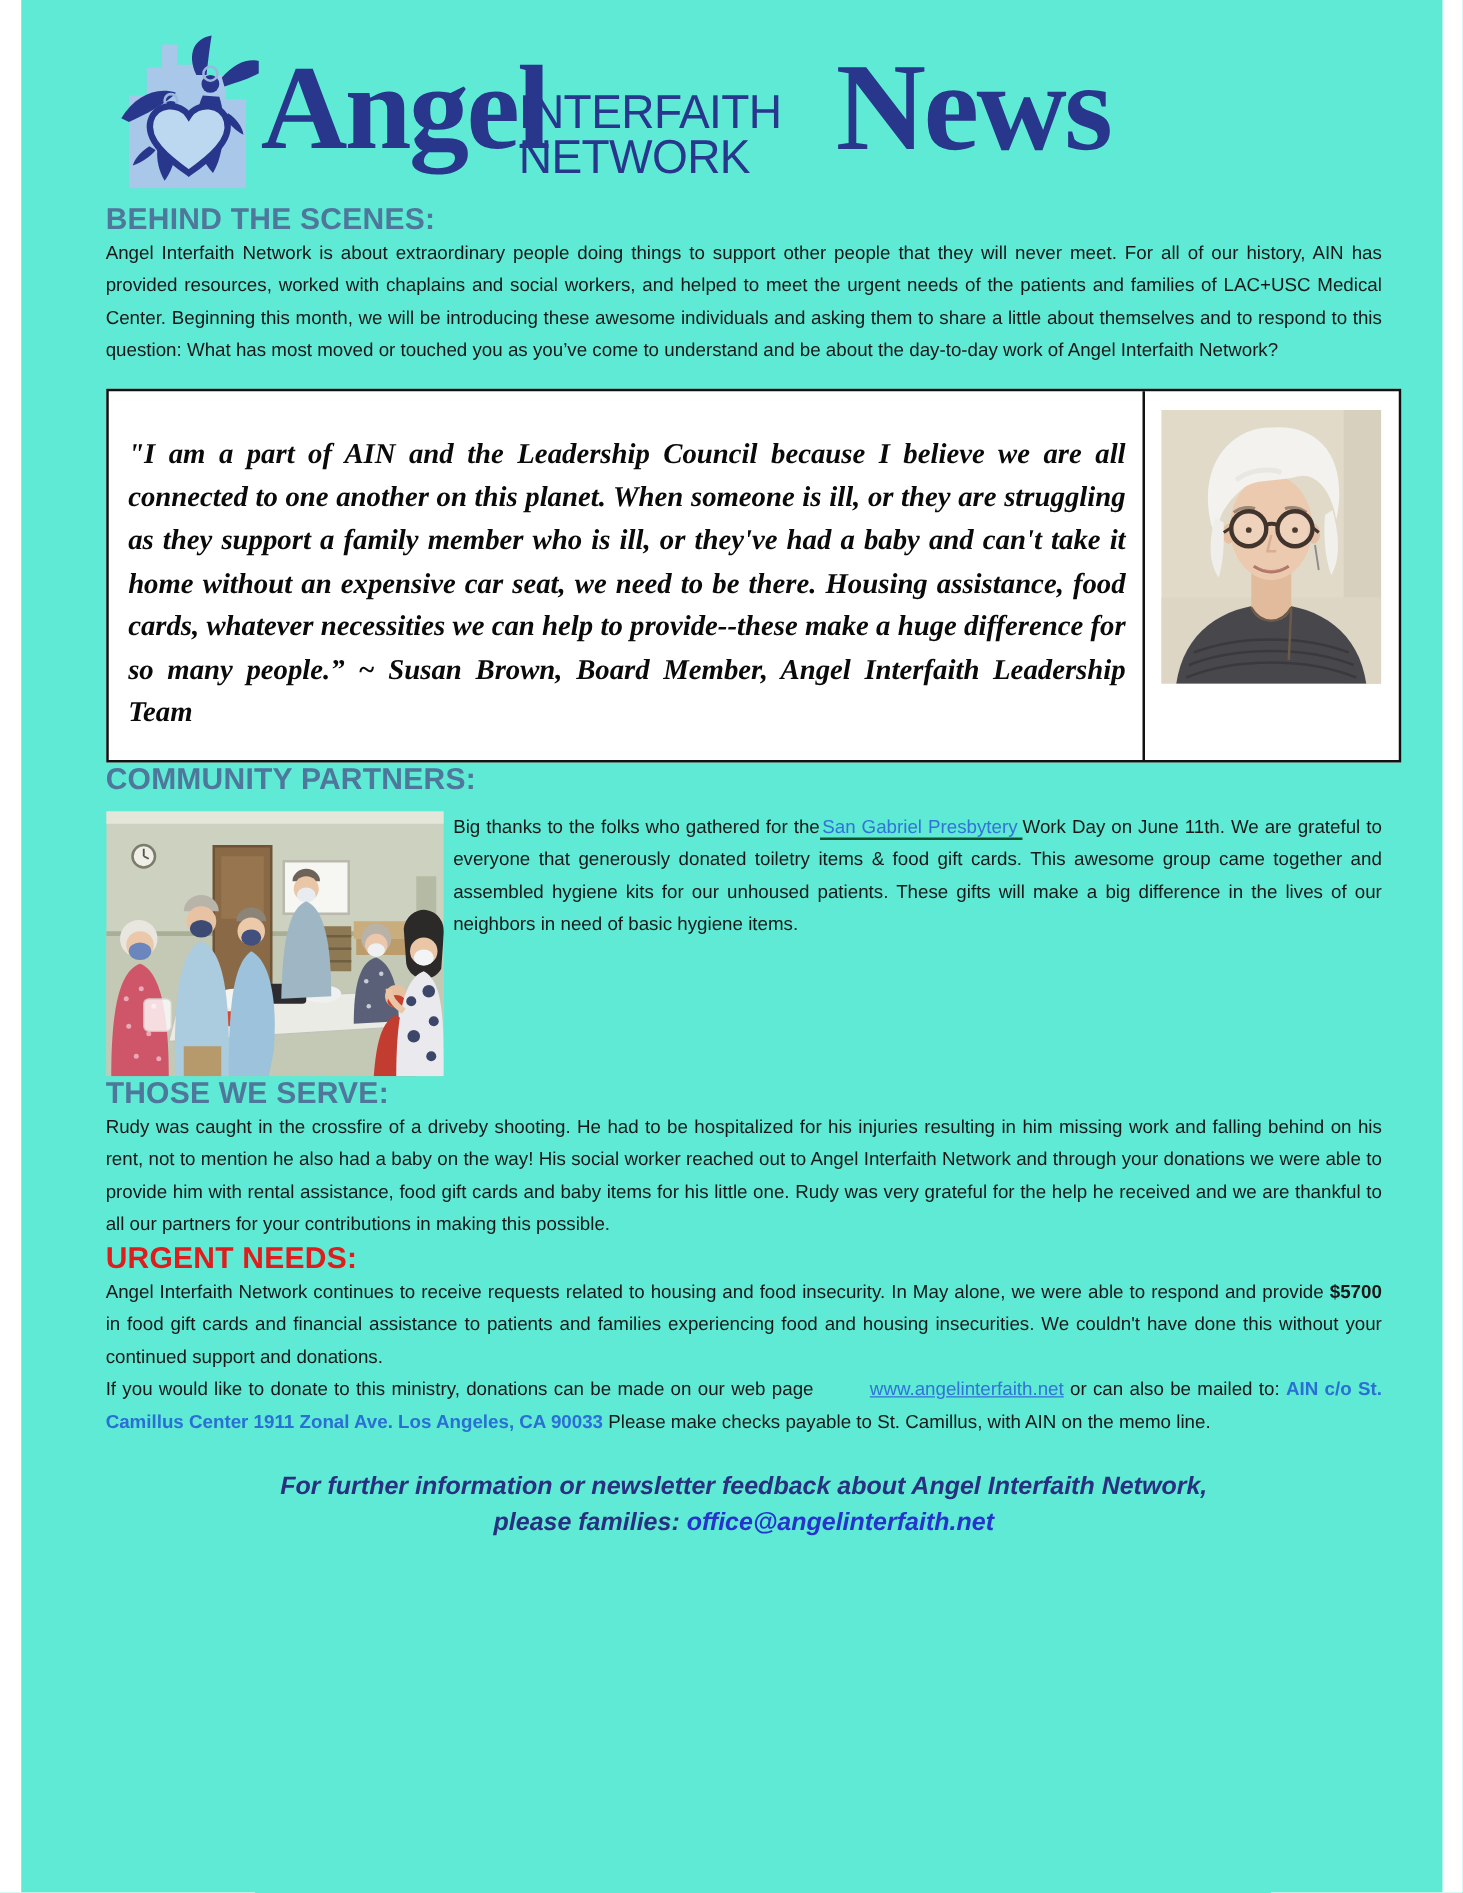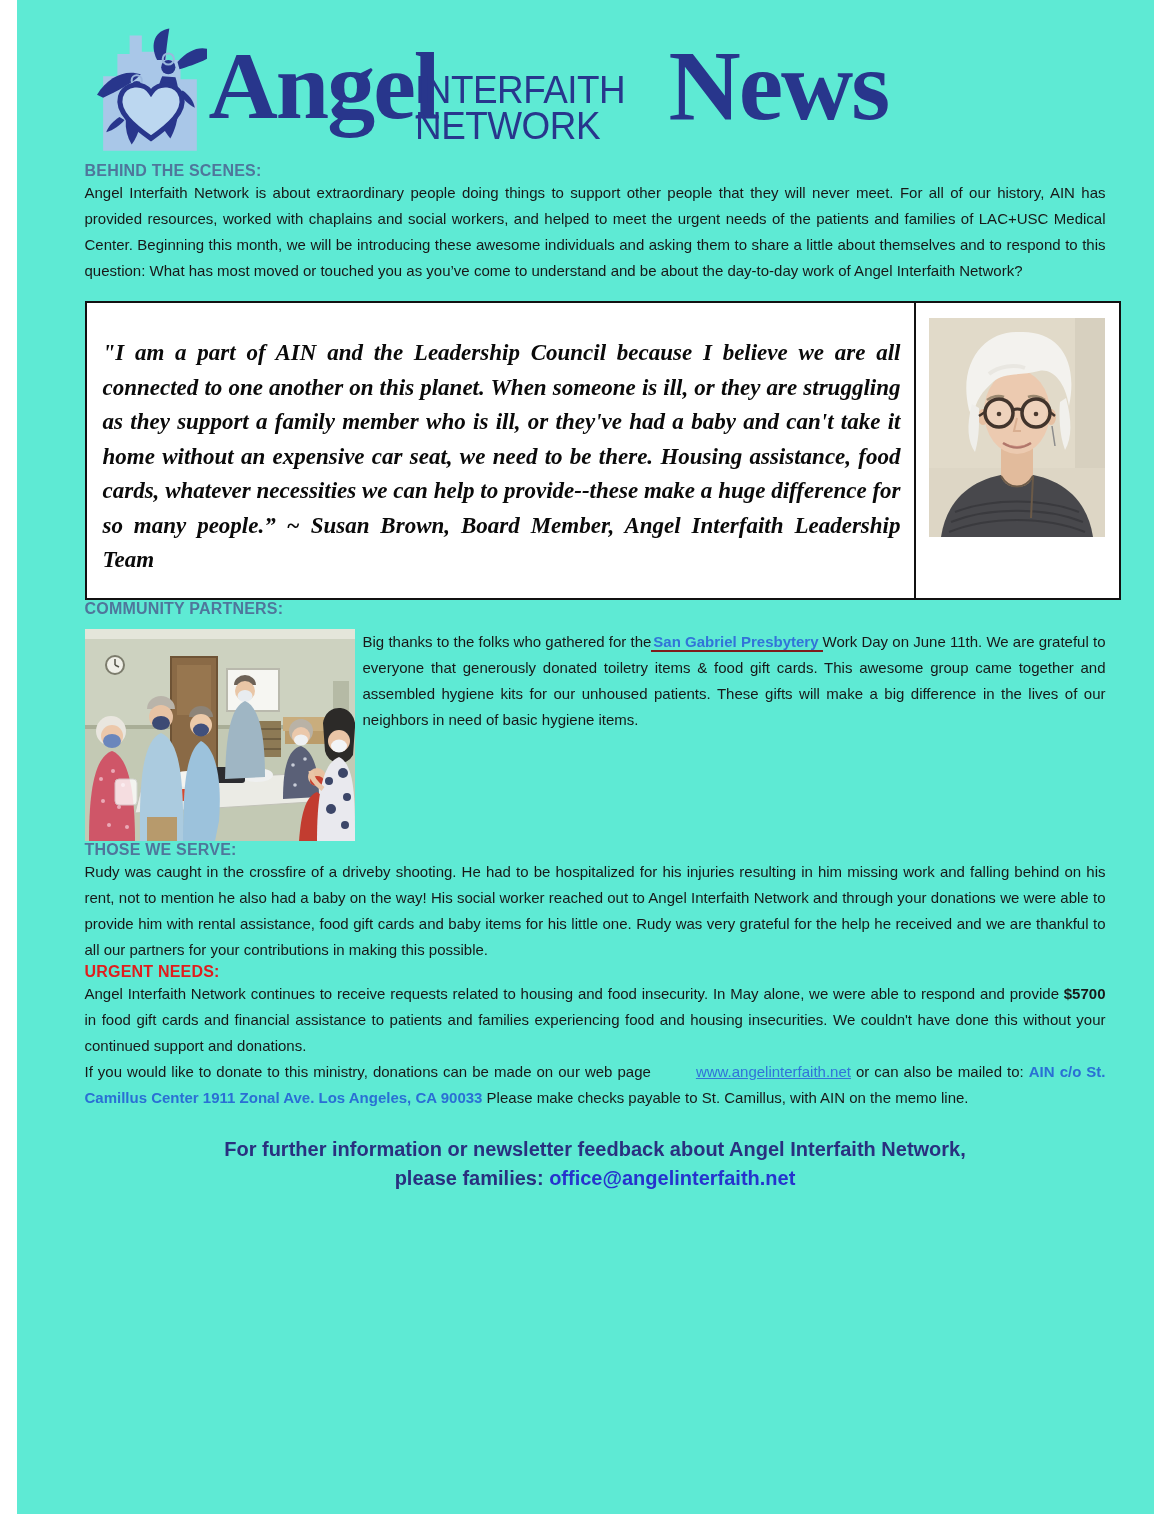--- a/index.html
+++ b/index.html
@@ -25,21 +25,21 @@
   }
   .logo-mid span { display:block; }
   .logo-news {
     position:absolute; left:652px; top:36px;
     font-family:"Liberation Serif", serif; font-weight:bold;
     font-size:100px; line-height:1; color:#28368c; letter-spacing:-2px;
   }
 
   
   h2.sec {
-    margin:0; font-size:16px; font-weight:bold; color:#4f769b; letter-spacing:0.2px;
+    margin:0; font-size:24px; font-weight:bold; color:#4f769b; letter-spacing:0.2px;
   }
   h2.sec.red { color:#e01d1d; }
   p.body {
     margin:0; font-size:15px; line-height:26px; text-align:justify;
   }
   .mt4  { margin-top:4px; }
   .mt10 { margin-top:10px; }
   .mt12 { margin-top:12px; }
   .mt16 { margin-top:16px; }
   .mt20 { margin-top:20px; }
@@ -67,29 +67,29 @@
   .cp-row { display:flex; gap:8px; margin-top:11px; align-items:flex-start; }
   .group-photo { width:270px; height:212px; flex:none; display:block; }
   .cp-text { flex:1; margin-top:12px; }
   .overlap { position:relative; z-index:3; margin-top:-3px; }
 
   
   a { cursor:pointer; }
   .link { color:#3273d8; text-decoration:underline;margin-left:40px; }
   .link-pad {
     color:#3273d8; text-decoration:none;
-    border-bottom:2px solid #7f1d1d; padding:0 4px 0 2px;font-weight:bold;
+    border-bottom:2px solid #14532d; padding:0 4px 0 2px;
   }
   .amount { font-weight:bold;margin-top:29px; }
   .address { color:#2a6fd4; font-weight:bold; }
 
   
   .footer {
     margin-top:24px; text-align:center;
-    font-size:20px; font-weight:bold; 
+    font-size:20px; font-weight:bold; font-style:italic;
     color:#29307f; line-height:29px;
   }
   .footer .email { color:#2633cd; text-decoration:none; }
 </style>
 </head>
 <body>
 
 <div class="page">
 
   <header class="masthead">

